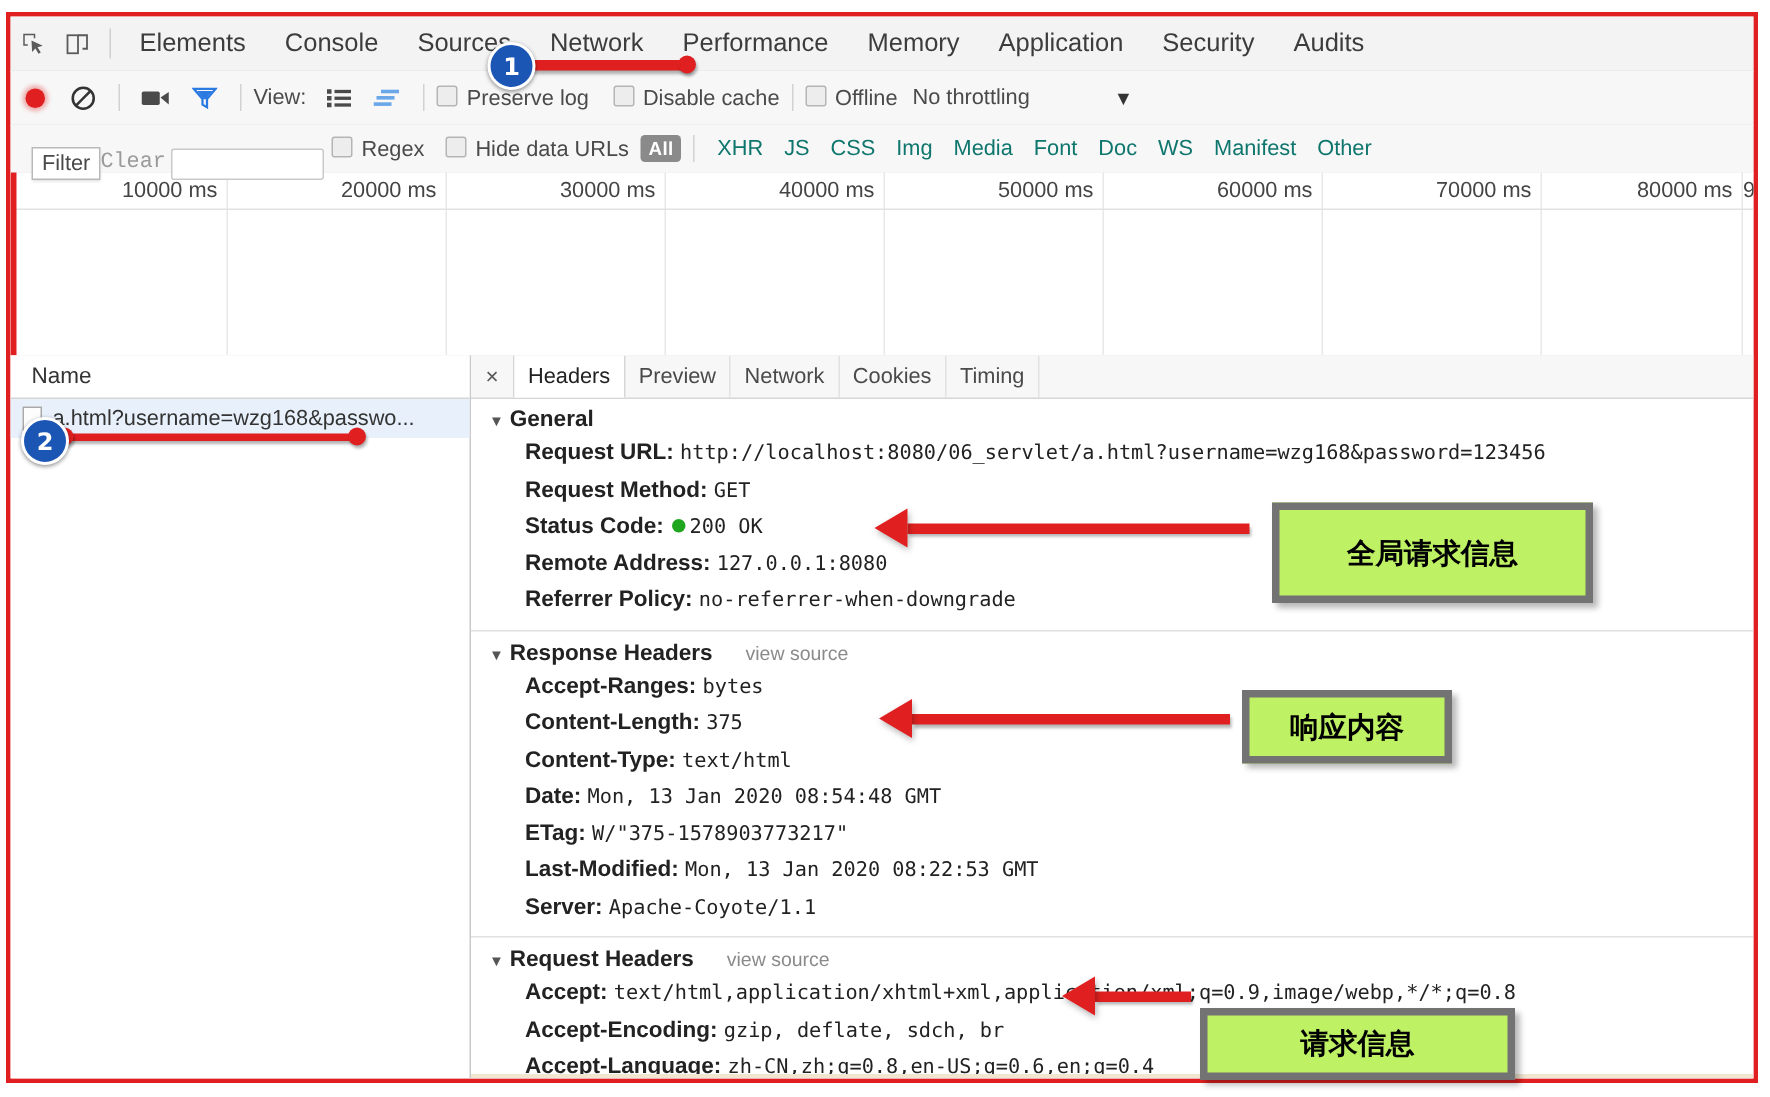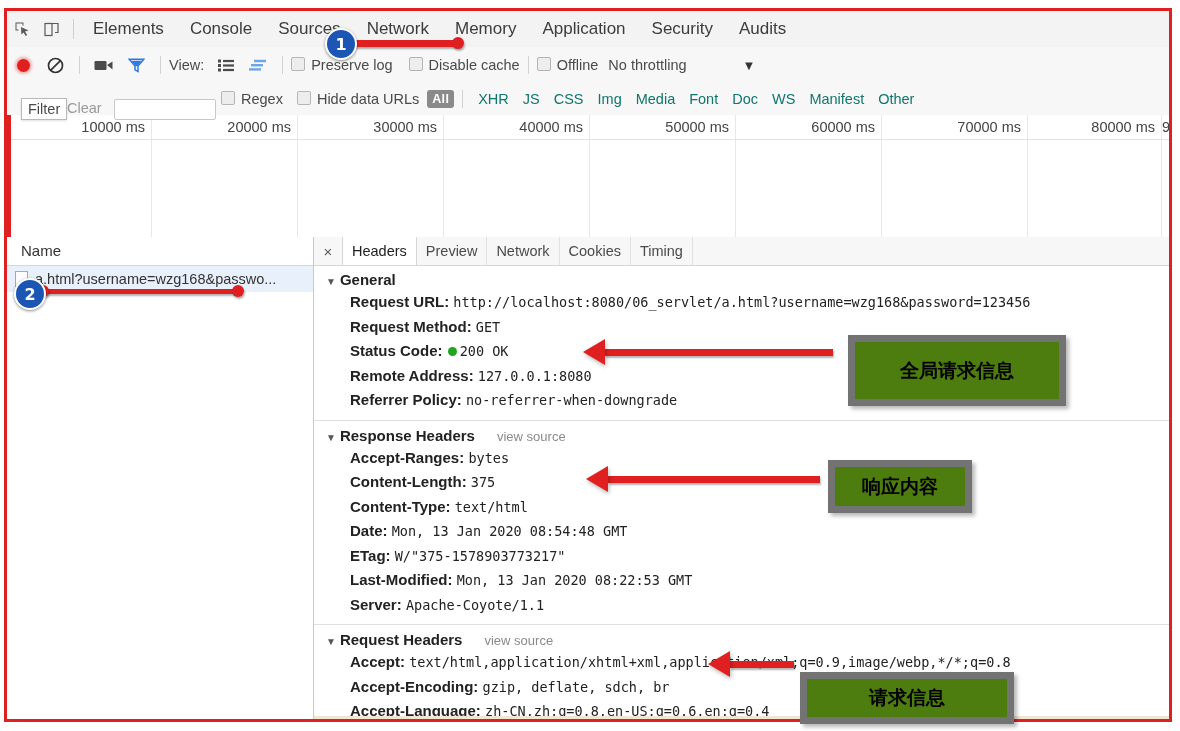--- a/index.html
+++ b/index.html
@@ -51,21 +51,21 @@
     position:absolute;left:0;top:72px;right:0;height:32px;
     background:#f7f7f7;border-bottom:1px solid #d6d6d6;
     display:flex;align-items:center;font-size:14.5px;color:#3c3c3c;
   }
   .filter-tooltip{
     position:absolute;left:14px;top:87px;z-index:40;
     background:#ffffff;border:1px solid #b9b9b9;
     padding:2px 6px;font-size:14.5px;color:#4a4a4a;
     box-shadow:0 1px 2px rgba(0,0,0,.12);
   }
-  .clear-lbl{position:absolute;left:60px;top:89px;font-size:14.5px;color:#9a9a9a;z-index:30;}
+  .clear-lbl{position:absolute;left:60px;top:89px;font-size:14.5px;color:#9a9a9a;z-index:30;font-family:Liberation Mono, monospace;}
   .filter-input{
     position:absolute;left:107px;top:88px;width:100px;height:19px;
     border:1px solid #c9c9c9;background:#fff;border-radius:2px;z-index:20;
   }
   .pill{
     display:inline-flex;align-items:center;justify-content:center;
     background:#8a8a8a;color:#fff;border-radius:3px;
     font-size:12.5px;padding:2px 5px;font-weight:bold;letter-spacing:.3px;
   }
   .ftype{padding:0 7px;color:#0f766e;font-size:14.5px;white-space:nowrap;}
@@ -136,21 +136,21 @@
   }
   .hkey{font-weight:bold;}
   .hval{font-family:"DejaVu Sans Mono", monospace;font-size:13.5px;font-weight:normal;}
   .sec-divider{height:1px;background:#e0e0e0;margin:7px 0 0 0;}
   .greendot{
     display:inline-block;width:9px;height:9px;border-radius:50%;
     background:#1ea61e;vertical-align:0px;margin:0 3px 0 1px;
   }
   
   .callout{
-    position:absolute;background:#4d7c0f;border:7px solid #737373;
+    position:absolute;background:#bef264;border:5px solid #737373;
     box-shadow:3px 3px 4px rgba(0,0,0,.28);
     font-size:19px;color:#000;font-weight:bold;
     display:flex;align-items:center;justify-content:center;
     z-index:60;font-family:"DejaVu Sans", sans-serif;
   }
   .arrow-line{
     position:absolute;height:7px;background:#e02020;z-index:59;
     box-shadow:1px 2px 2px rgba(0,0,0,.3);
   }
   .arrow-head{
@@ -192,20 +192,21 @@
       <svg width="18" height="17" viewBox="0 0 18 17">
         <rect x="2" y="2.5" width="7" height="12" fill="none" stroke="#5a5a5a" stroke-width="1.2"></rect>
         <path d="M9 2.5 h6 v9 h-3" fill="none" stroke="#5a5a5a" stroke-width="1.2"></path>
       </svg>
     </div>
     <div class="tb-sep"></div>
     <div class="tab">Elements</div>
     <div class="tab">Console</div>
     <div class="tab">Sources</div>
     <div class="tab">Network</div>
+    <div class="tab">Performance</div>
     <div class="tab">Memory</div>
     <div class="tab">Application</div>
     <div class="tab">Security</div>
     <div class="tab">Audits</div>
   </div>
 
   <div class="toolbar2">
     <div class="icon-btn">
       <span class="rec-dot"></span>
     </div>

